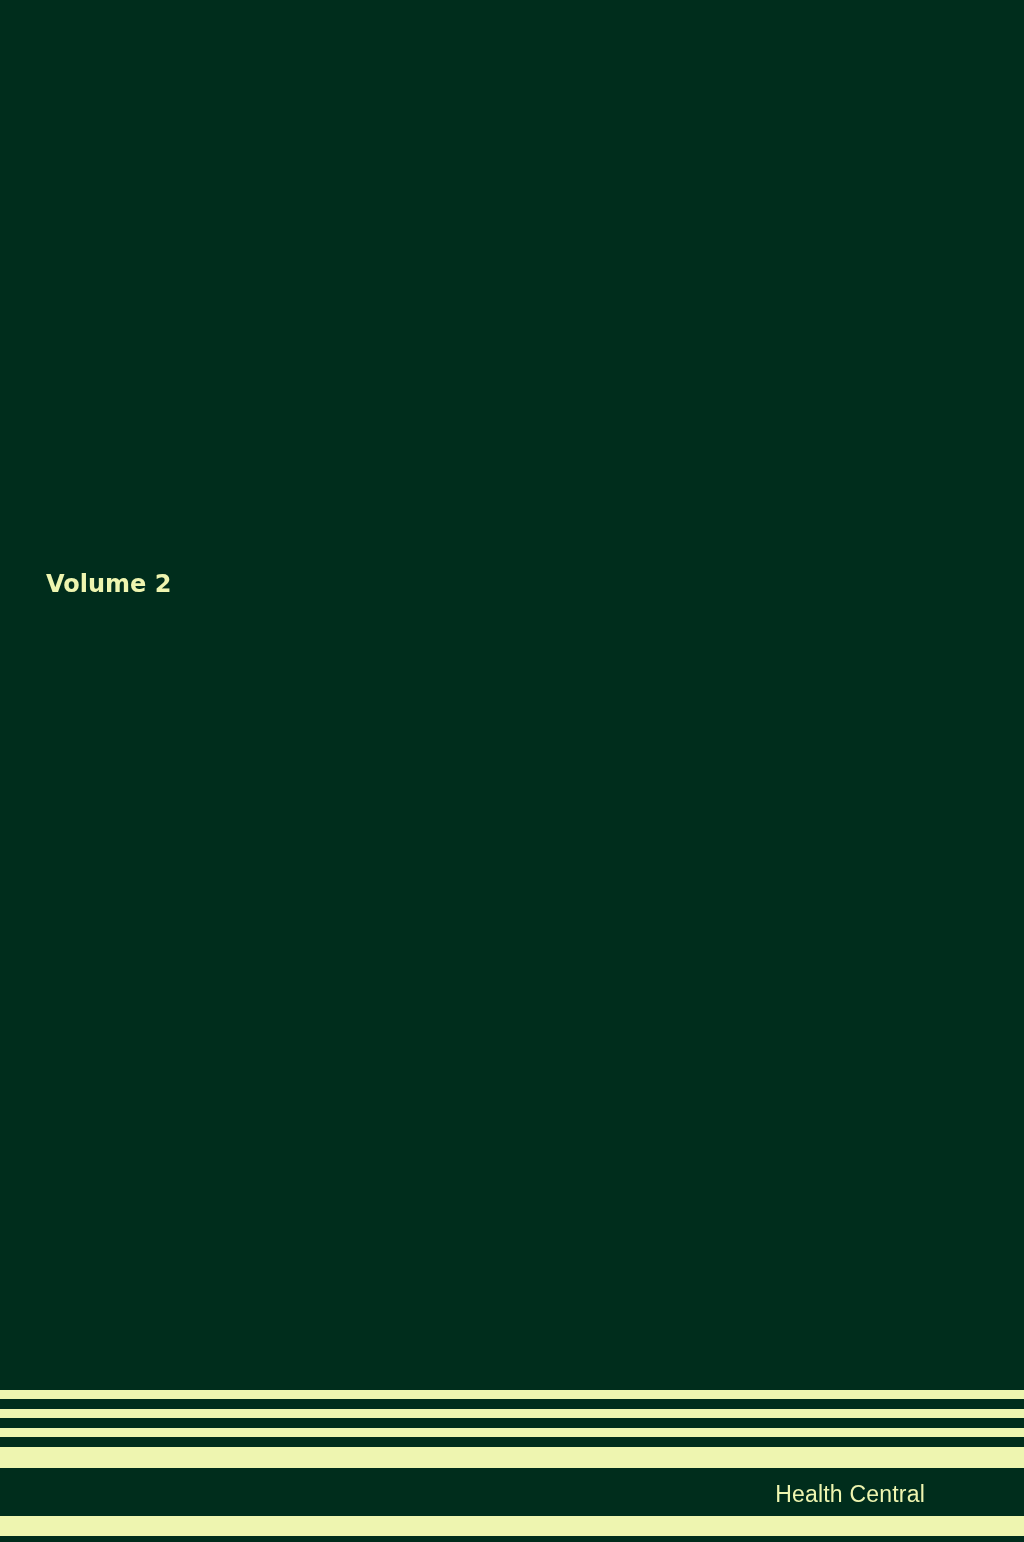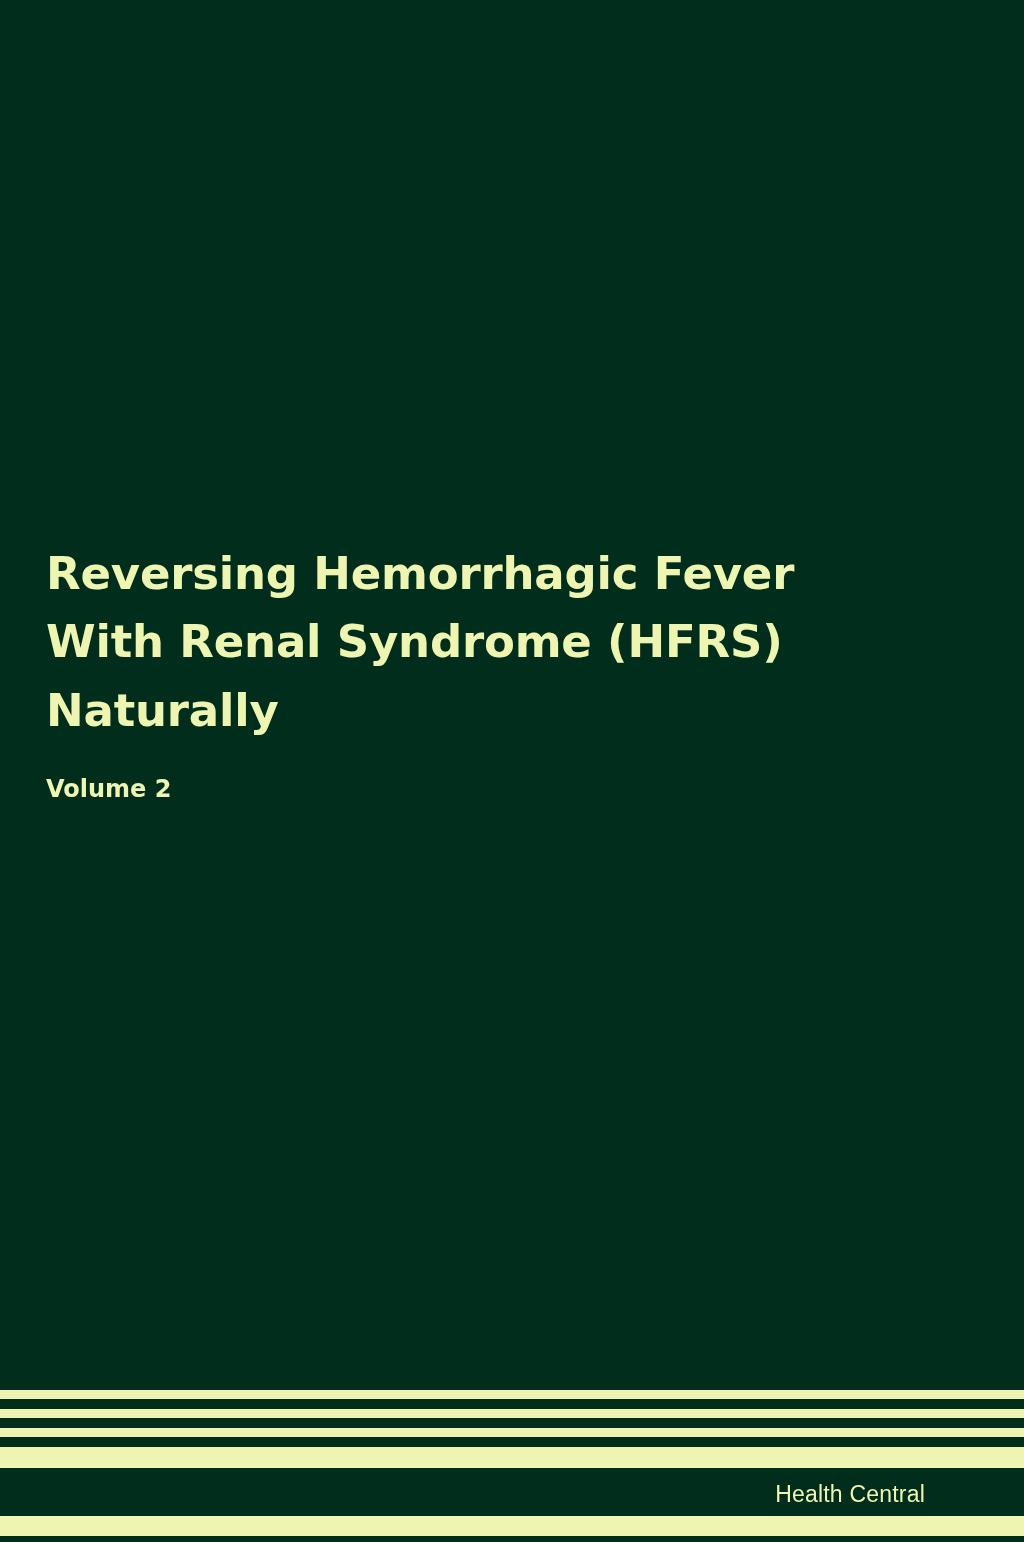--- a/index.html
+++ b/index.html
@@ -88,21 +88,20 @@
 
   .s5 { top: 1516px; height: 20px; }
   .bottom-edge { top: 1536px; height: 6px; background: #002d1c; }
 </style>
 </head>
 <body>
 
 <div class="cover">
 
   <div class="title-block">
-    <h1 class="book-title">Reversing Hemorrhagic Fever With Renal Syndrome (HFRS) Naturally</h1>
     <p class="book-volume">Volume 2</p>
   </div>
 
   <div class="band band-stripe s1"></div>
   <div class="band band-gap g1"></div>
   <div class="band band-stripe s2"></div>
   <div class="band band-gap g2"></div>
   <div class="band band-stripe s3"></div>
   <div class="band band-gap g3"></div>
   <div class="band band-stripe s4"></div>

